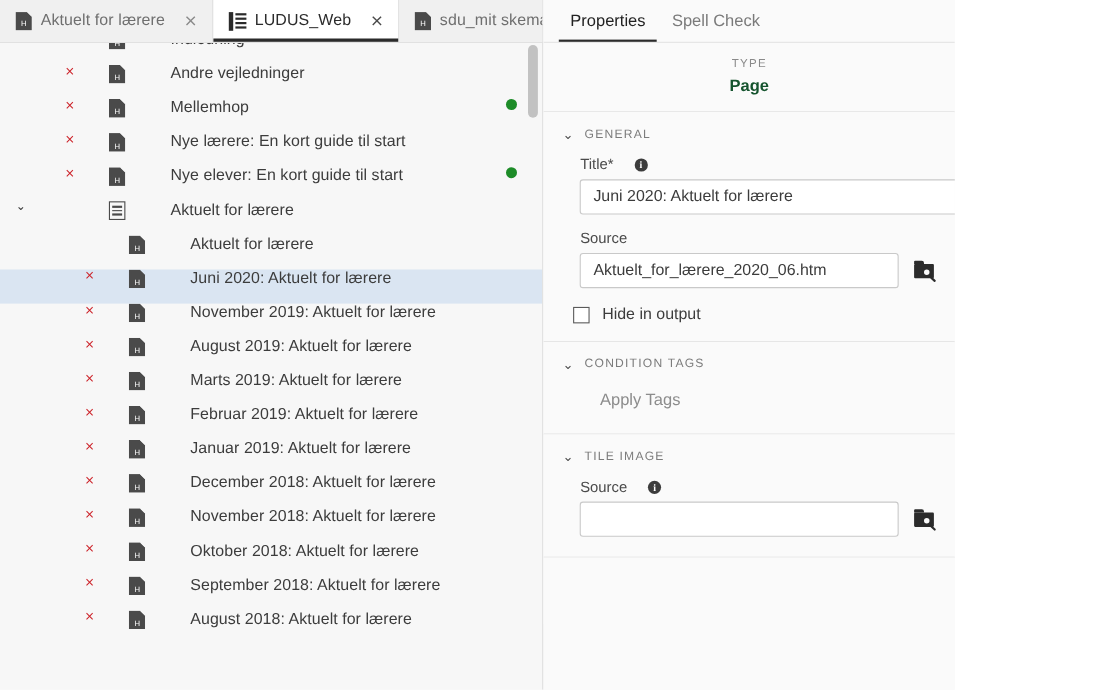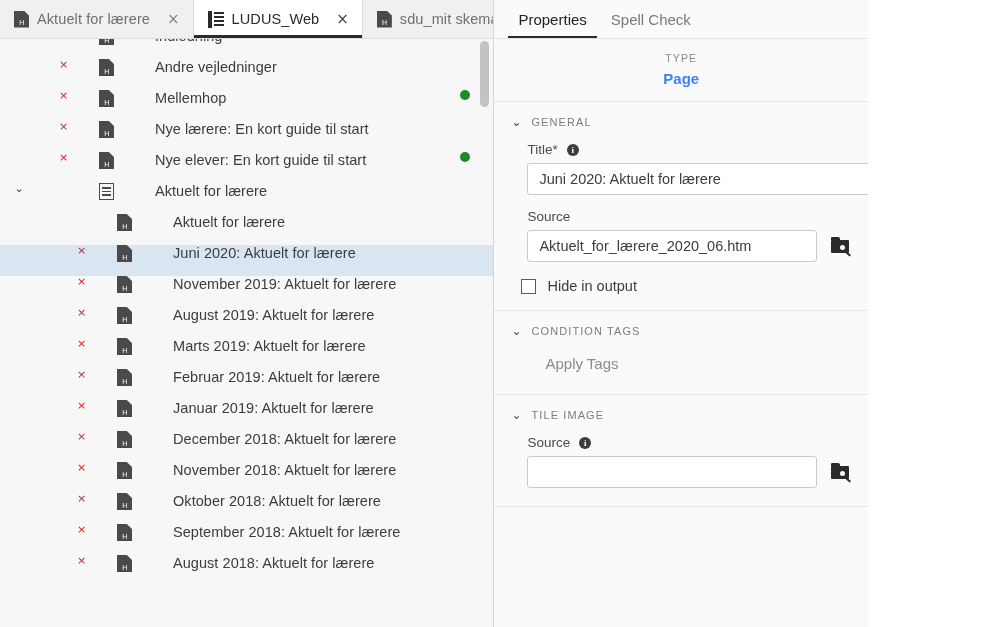--- a/index.html
+++ b/index.html
@@ -276,21 +276,21 @@
   .sec-type { padding-top: 13px; padding-bottom: 14px; text-align: center; }
   .kicker {
     font-size: 10.5px;
     letter-spacing: 1.1px;
     color: #8a8a8a;
     text-transform: uppercase;
     margin-bottom: 6px;
   }
   .type-value {
     font-size: 15px;
-    color: #3b82f6;
+    color: #14532d;
     font-weight: bold;
   }
 
   .sec-head {
     display: flex;
     align-items: center;
     gap: 9px;
     padding-top: 14px;
   }
   .sec-head .chev {
@@ -304,21 +304,21 @@
     font-size: 11px;
     letter-spacing: 1.1px;
     color: #7c7c7c;
     text-transform: uppercase;
   }
 
   .field { padding: 0 0 0 17px; }
   .field-label {
     display: flex;
     align-items: center;
-    gap: 9px;
+    gap: 19px;
     font-size: 13.5px;
     color: #4a4a4a;
     margin: 14px 0 6px 0;
   }
   .info-dot {
     width: 12px; height: 12px;
     border-radius: 50%;
     background: #3c3c3c;
     color: #fff;
     font-size: 9px;

